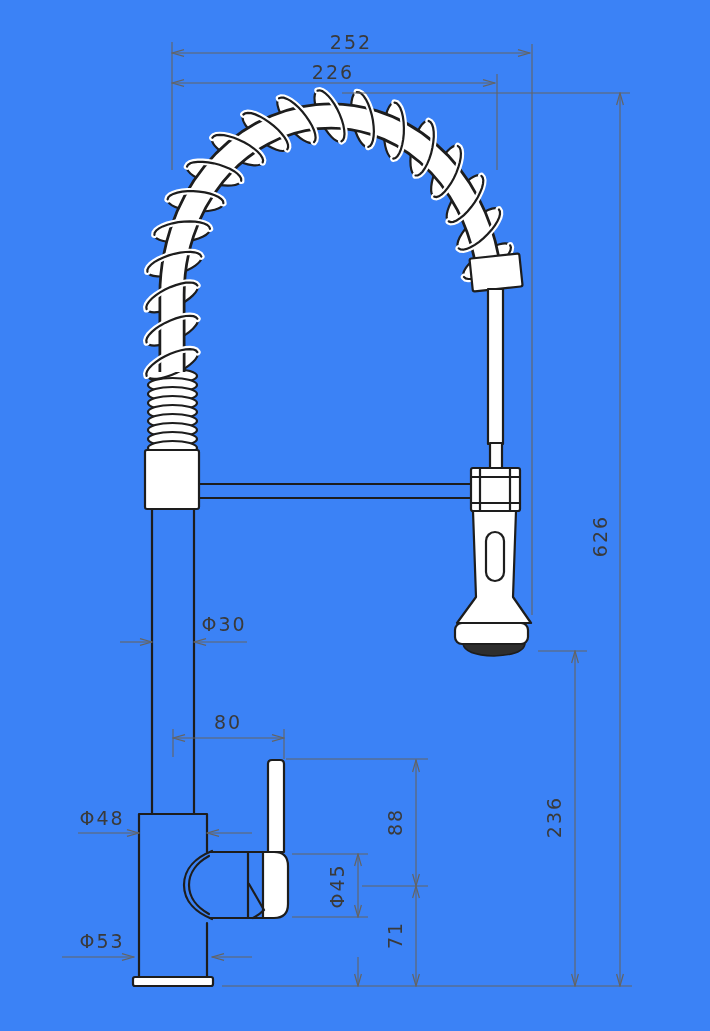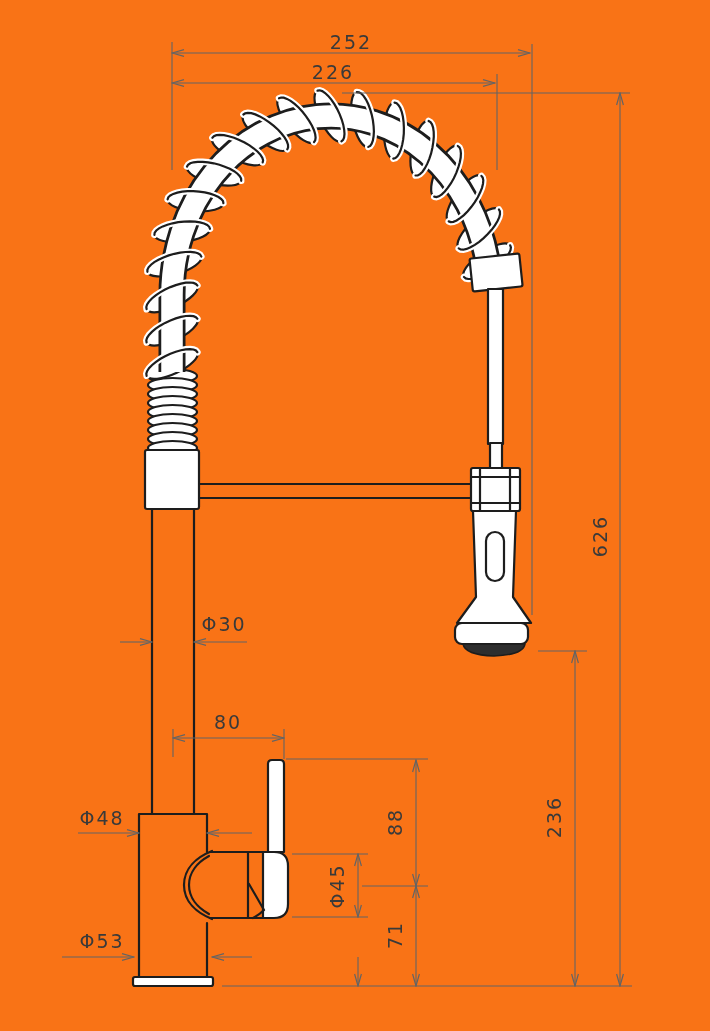--- a/index.html
+++ b/index.html
@@ -1,16 +1,16 @@
 <!DOCTYPE html>
 <html><head>
 <meta charset="utf-8">
 <style>
   html,body{margin:0;padding:0;background:#fff;}
-  #stage{position:relative;width:710px;height:1031px;background:#f97316;overflow:hidden;
+  #stage{position:relative;width:710px;height:1031px;background:#3b82f6;overflow:hidden;
          font-family:"DejaVu Sans",sans-serif;}
   svg{position:absolute;left:0;top:0;}
   
   .ol{stroke:#1d1d1d;stroke-width:2.2;fill:none;stroke-linejoin:round;stroke-linecap:round;}
   .olf{stroke:#1d1d1d;stroke-width:2.2;fill:#ffffff;stroke-linejoin:round;}
   .coil-loop{stroke:#1d1d1d;stroke-width:2.2;fill:#ffffff;}
   .tube-black{stroke:#1d1d1d;stroke-width:27;fill:none;stroke-linecap:butt;}
   .tube-white{stroke:#ffffff;stroke-width:21.5;fill:none;stroke-linecap:butt;}
   .coil-casing{stroke:#ffffff;stroke-width:6.5;fill:none;stroke-linecap:round;}
   .coil-strand{stroke:#1d1d1d;stroke-width:2.2;fill:none;stroke-linecap:round;}

